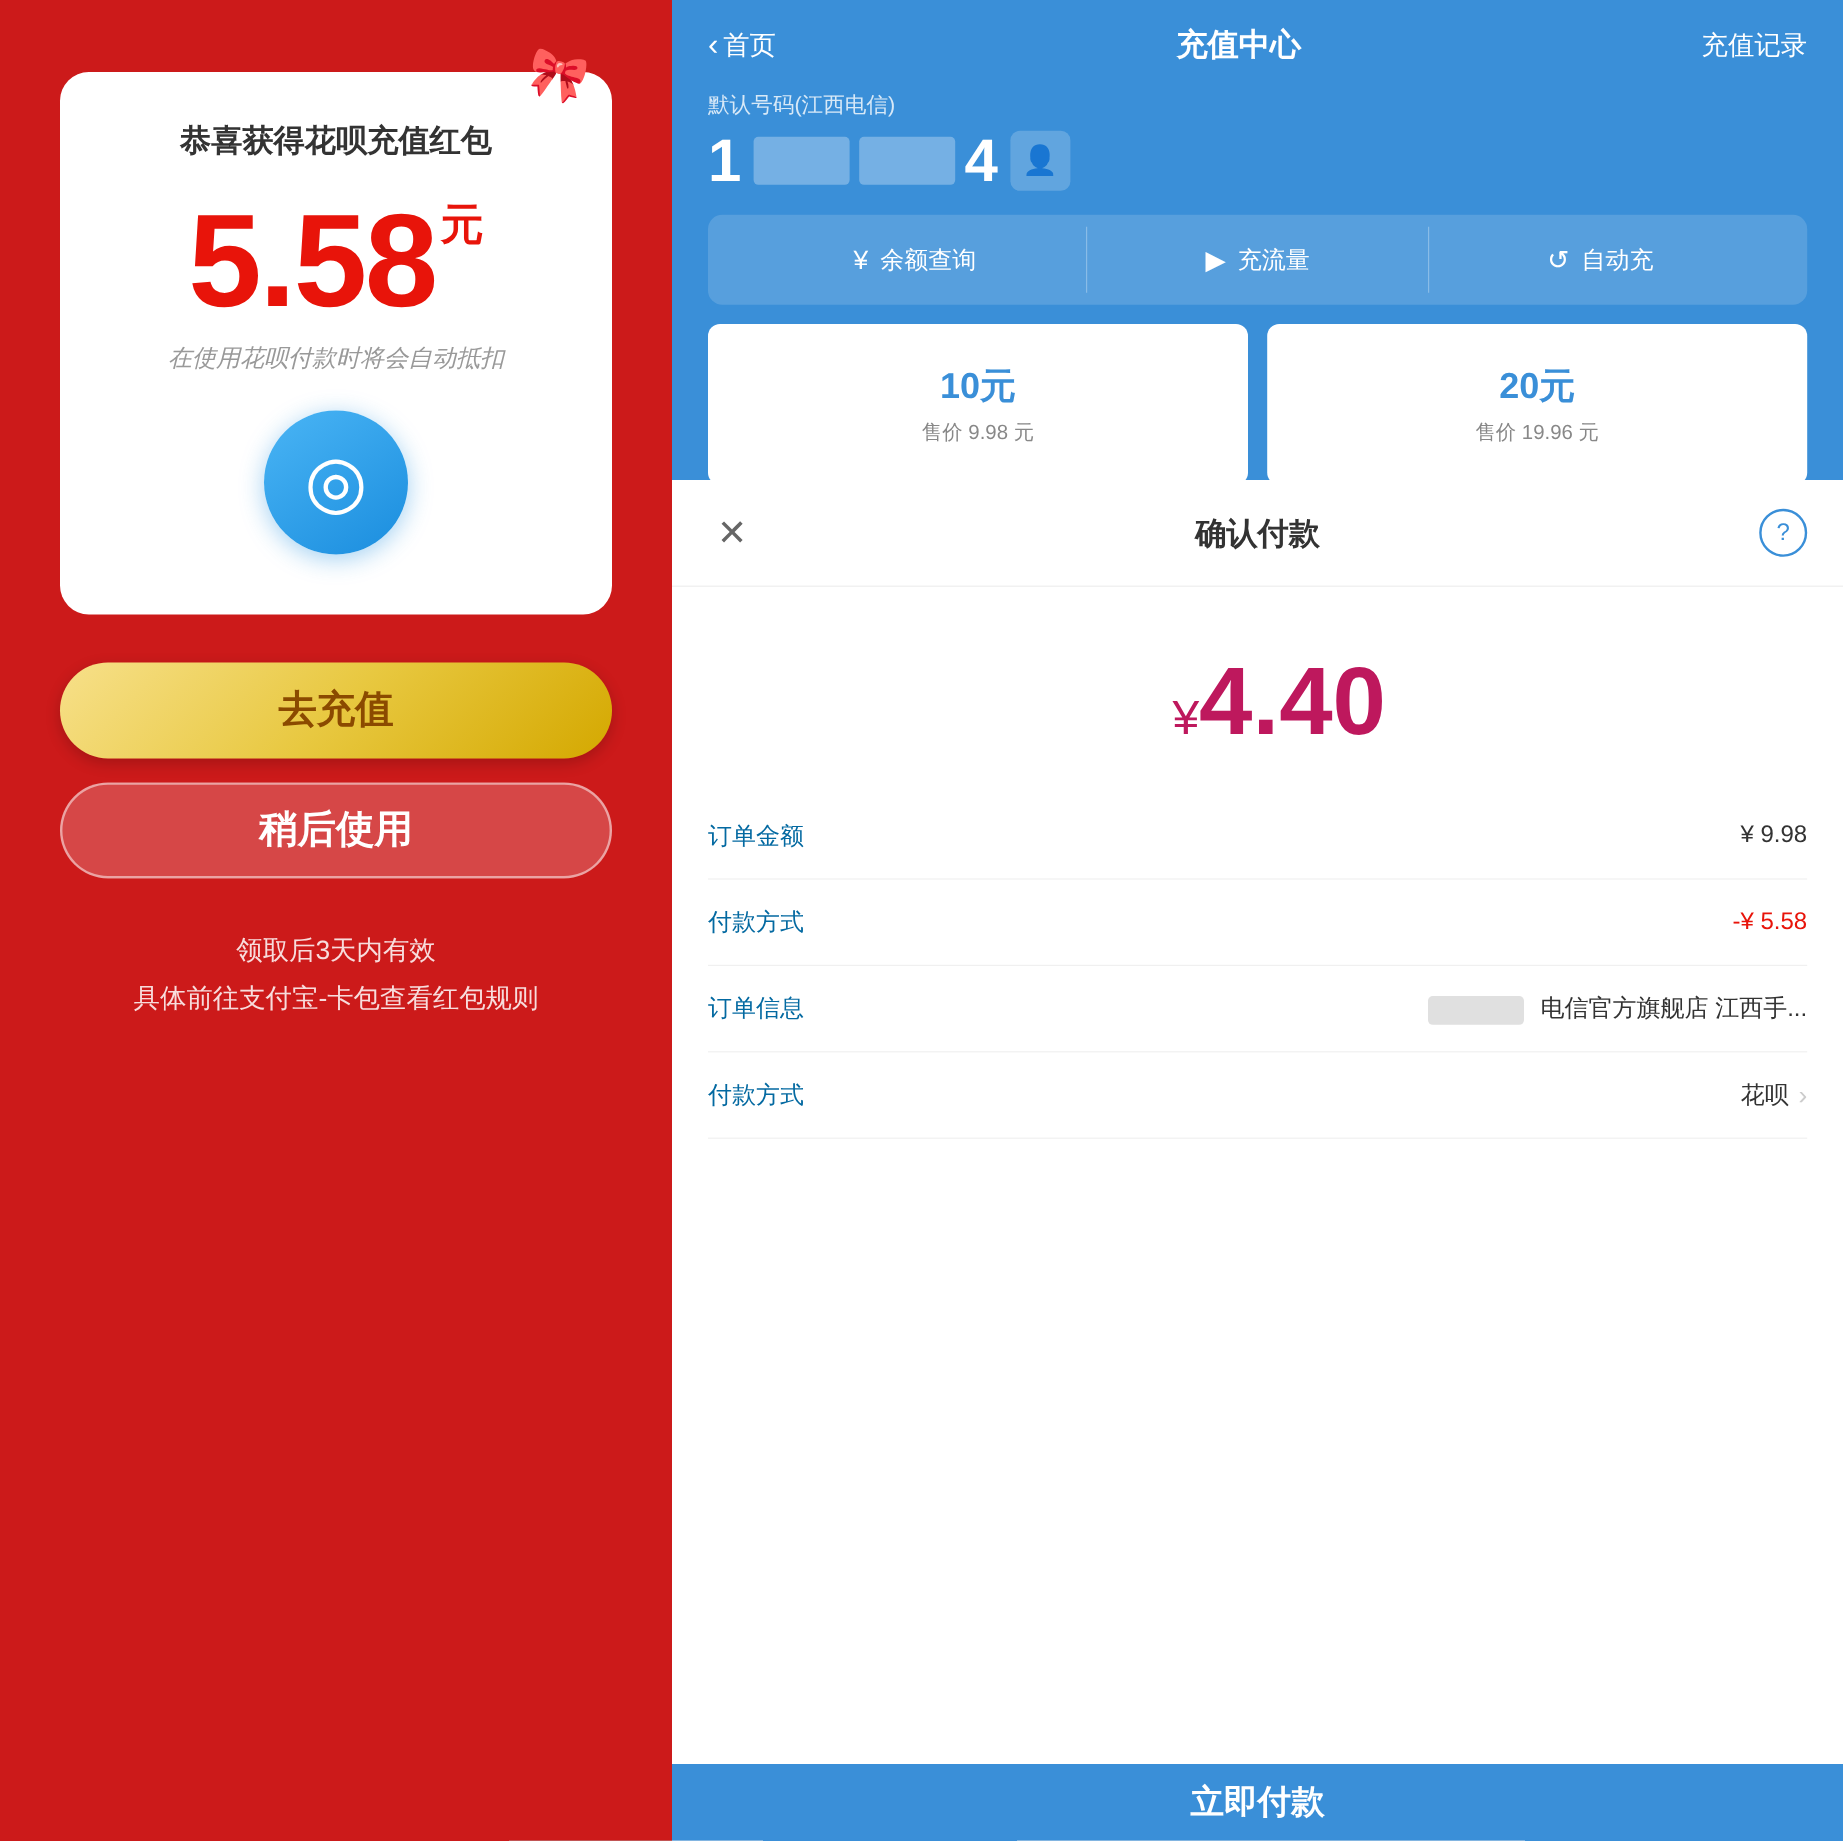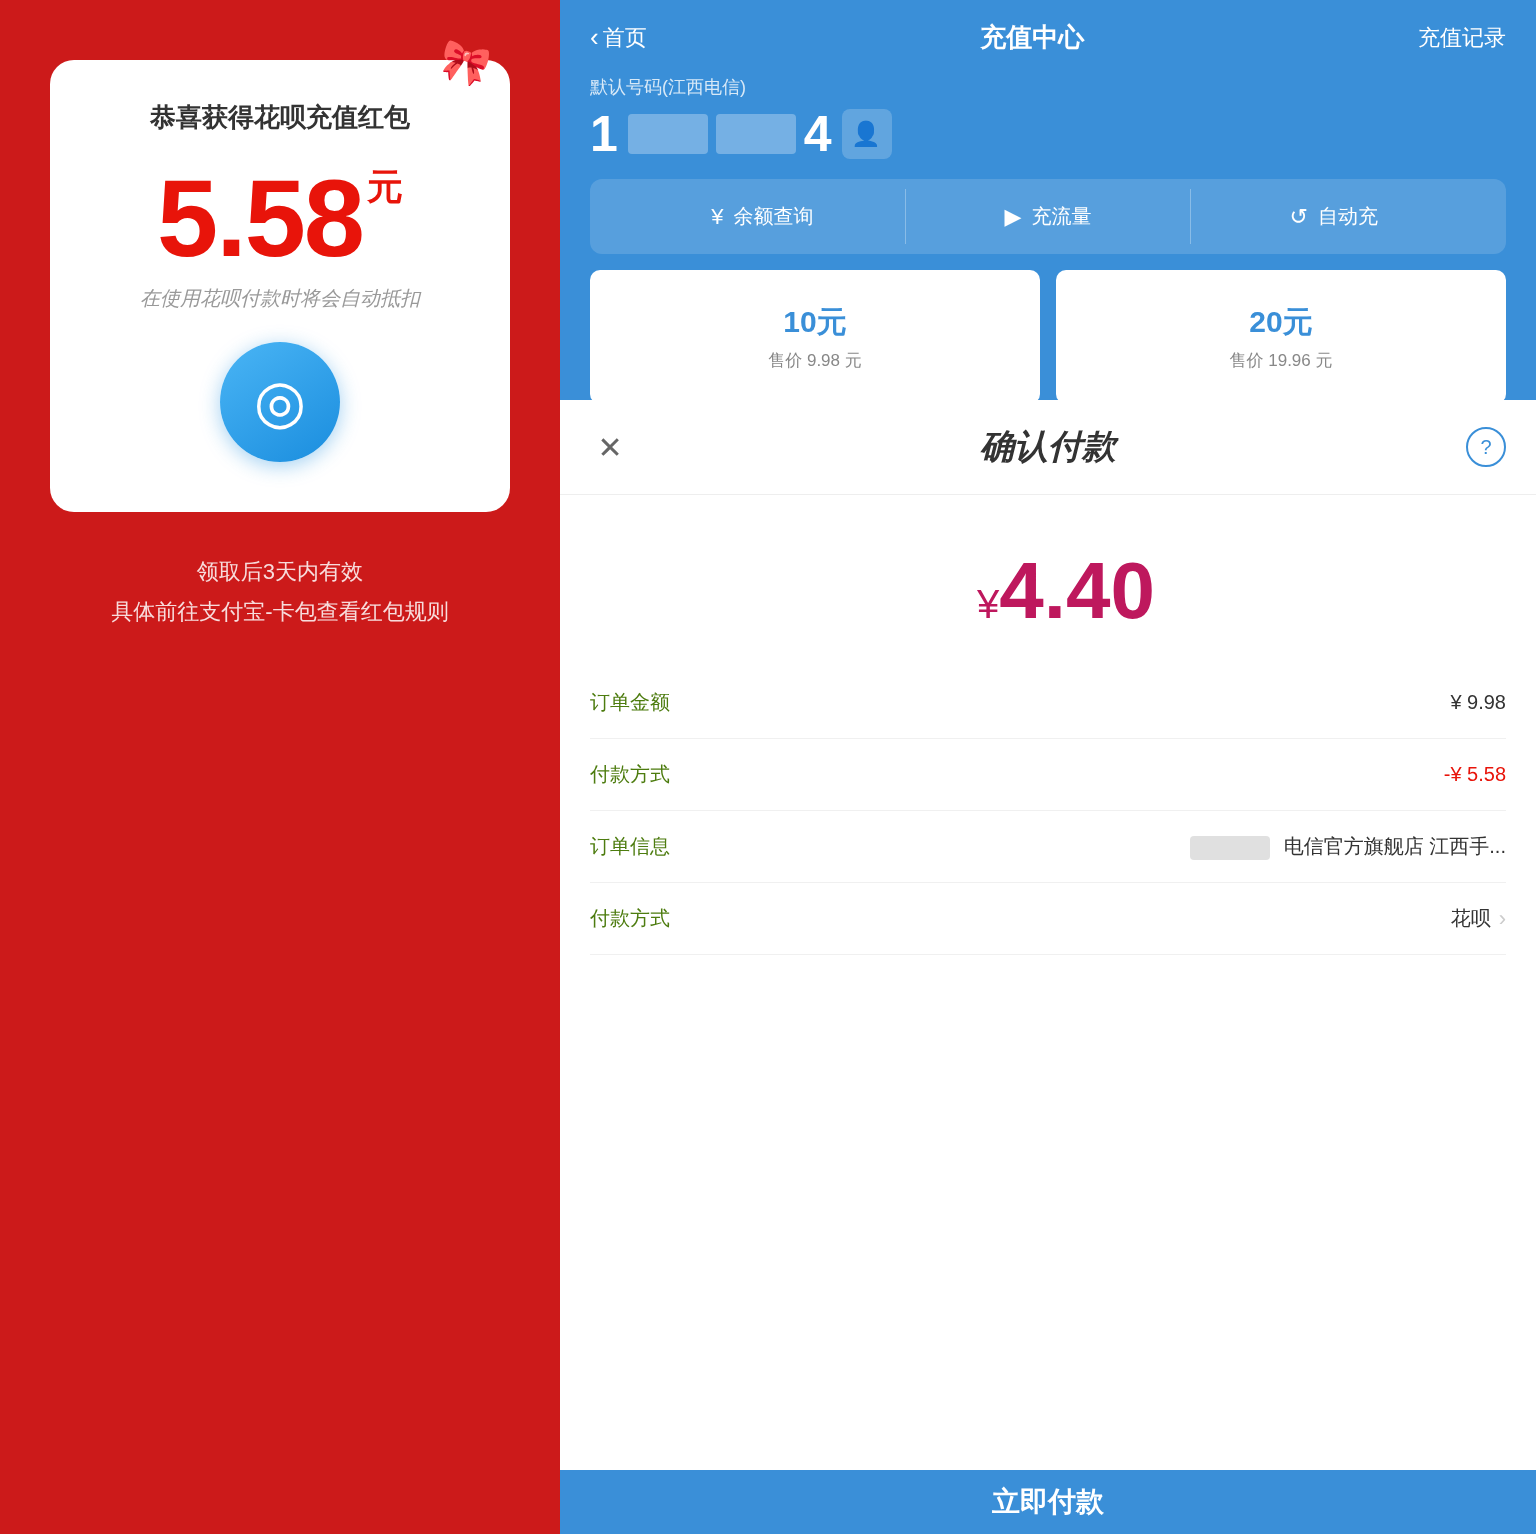--- a/index.html
+++ b/index.html
@@ -321,24 +321,23 @@
       color: #666;
       cursor: pointer;
       width: 40px;
       height: 40px;
       display: flex;
       align-items: center;
       justify-content: center;
     }
 
     .modal-title {
-      font-size: 34px;
+      font-size: 26px;
       color: #333;
       font-weight: 600;
-      font-style: italic;
     }
 
     .modal-help {
       width: 40px;
       height: 40px;
       border: 2px solid #3a8fd8;
       border-radius: 50%;
       display: flex;
       align-items: center;
       justify-content: center;
@@ -369,21 +368,21 @@
     .detail-row {
       display: flex;
       justify-content: space-between;
       align-items: center;
       padding: 22px 0;
       border-bottom: 1px solid #f0f0f0;
       font-size: 20px;
     }
 
     .detail-label {
-      color: #4d7c0f;
+      color: #0369a1;
     }
 
     .detail-value {
       color: #333;
     }
 
     .detail-value.red-packet {
       color: #e8140a;
     }
 
@@ -432,20 +431,24 @@
     <div class="amount-row">
       <span class="amount-display">5.58</span>
       <span class="yuan-unit">元</span>
     </div>
     <div class="subtitle">在使用花呗付款时将会自动抵扣</div>
     <div class="logo-circle">
       <span class="logo-inner">◎</span>
     </div>
   </div>
 
+  <div class="bottom-section">
+    <button class="btn-recharge">去充值</button>
+    <button class="btn-later">稍后使用</button>
+  </div>
 
   <div class="footer-text">
     <div>领取后3天内有效</div>
     <div>具体前往支付宝-卡包查看红包规则</div>
   </div>
 </div>
 
 <div class="right-panel">
 
   <div class="recharge-app">

